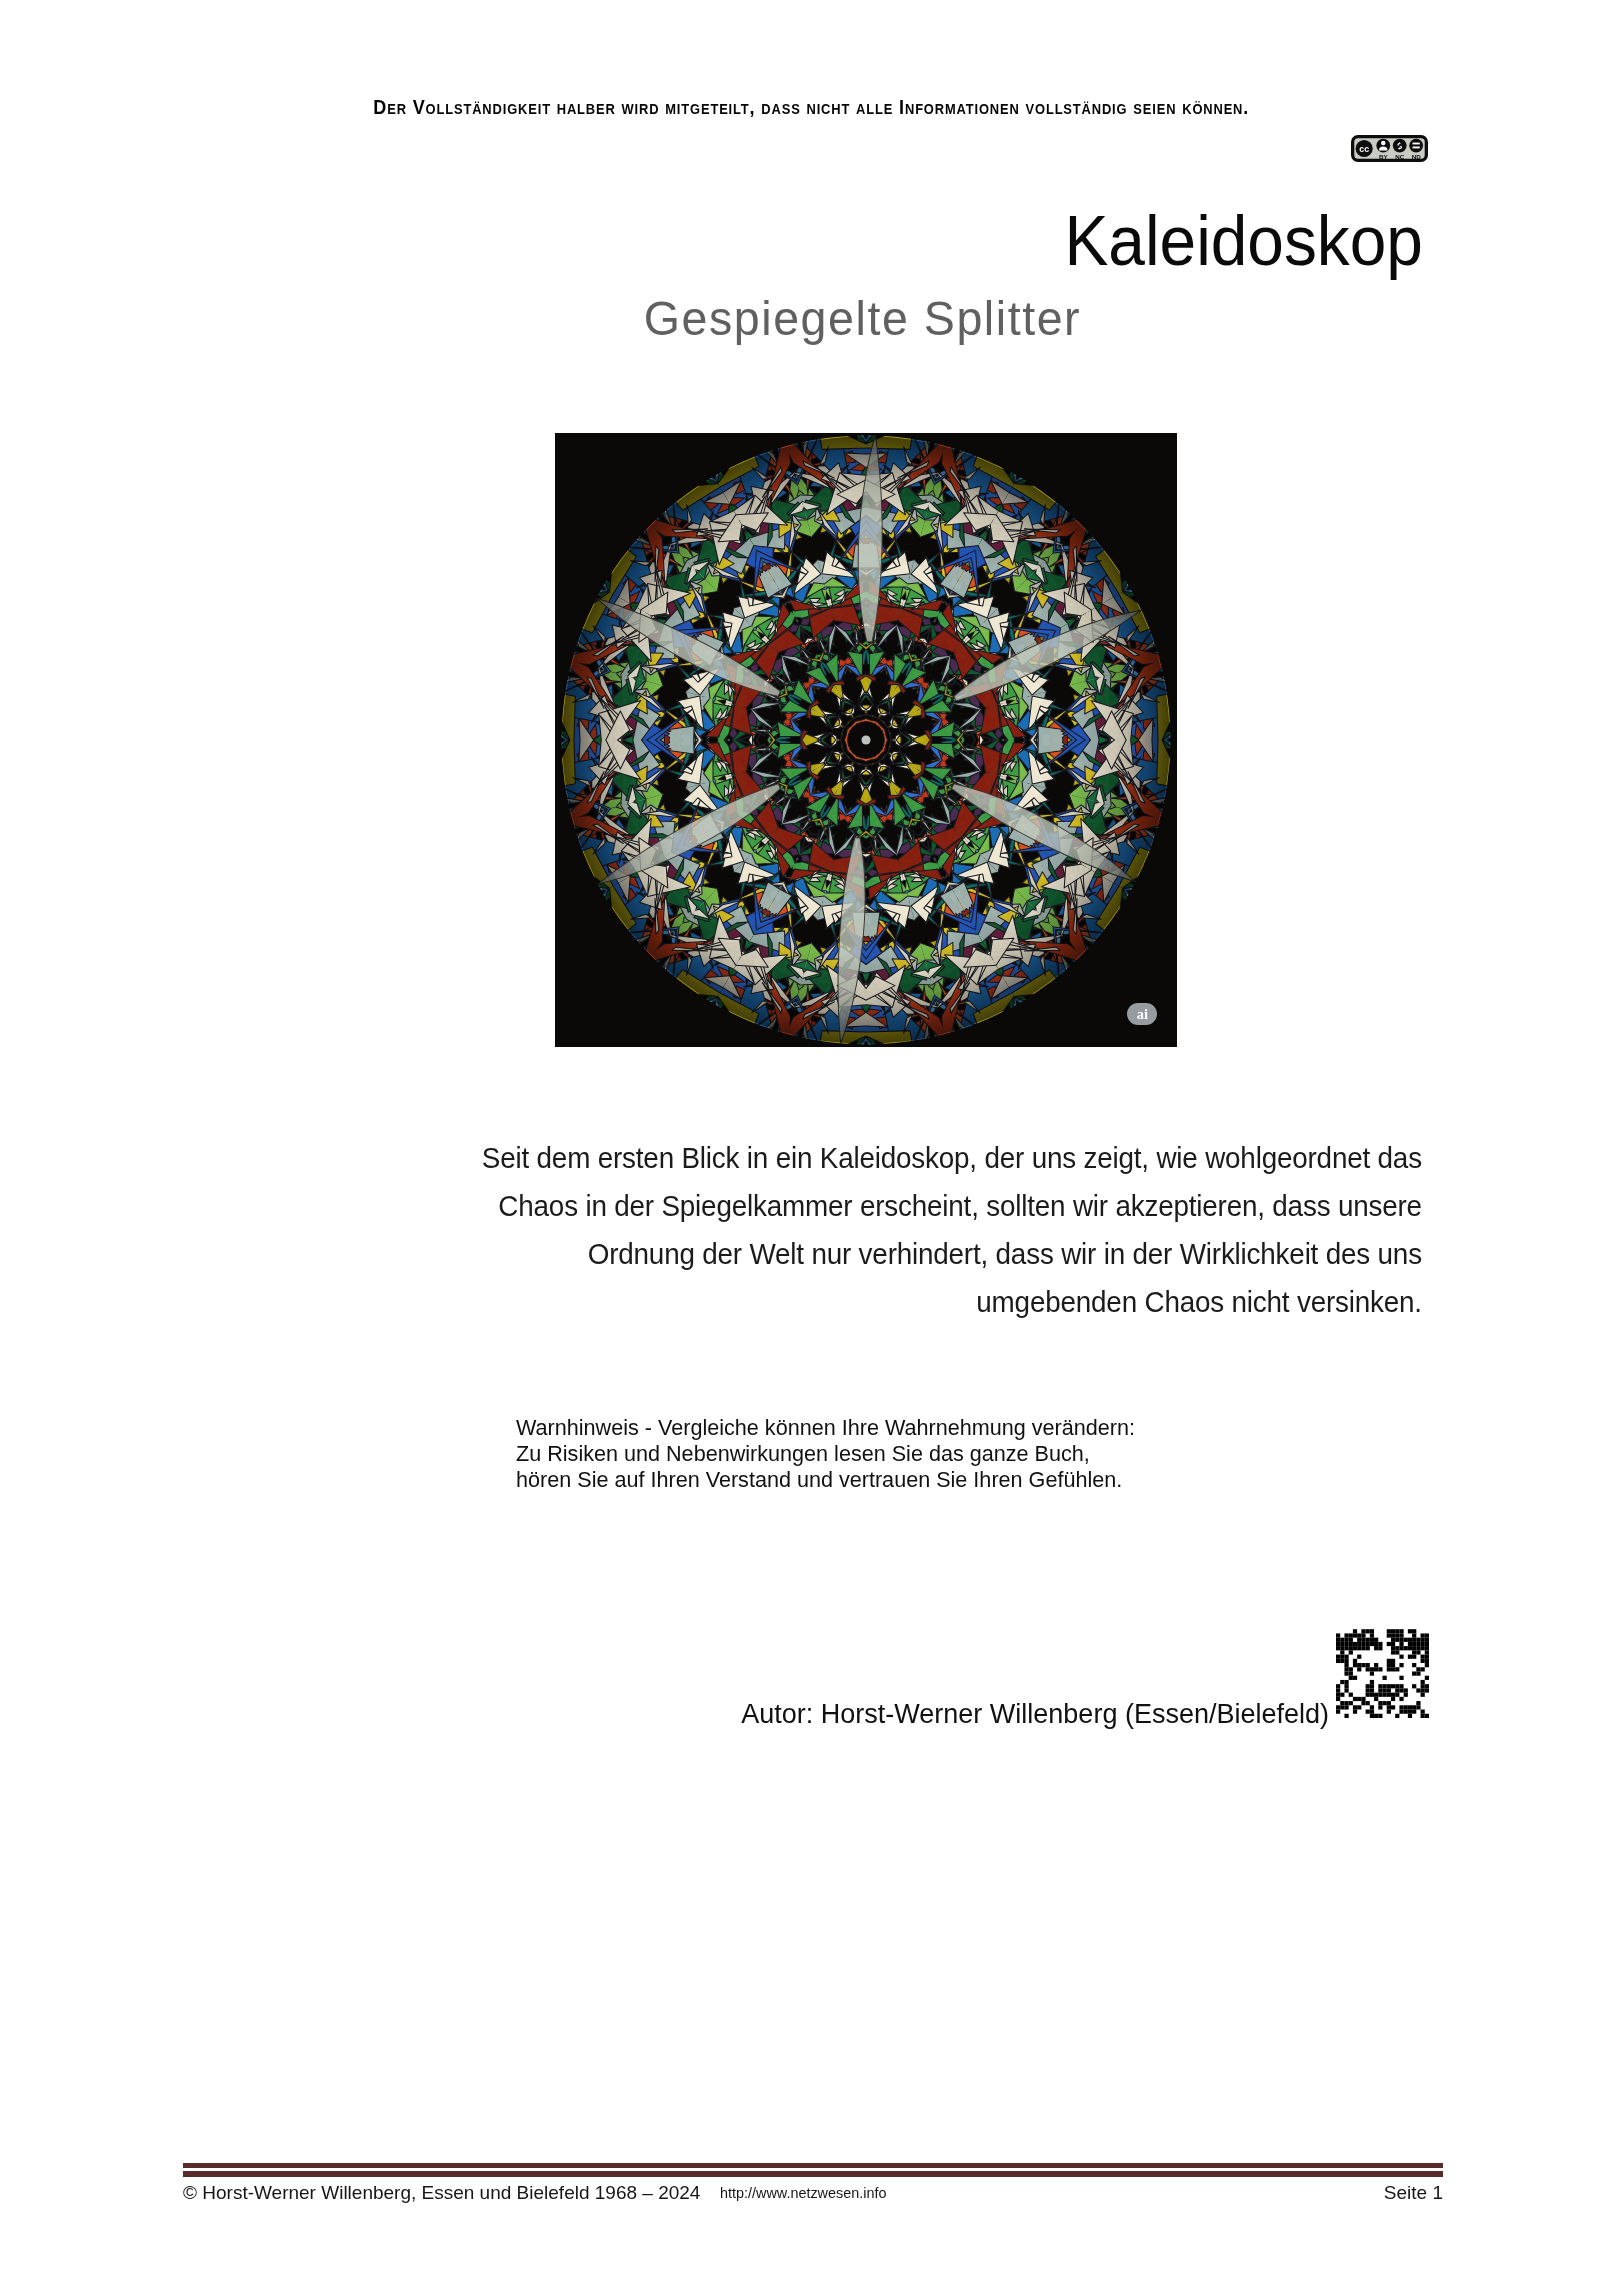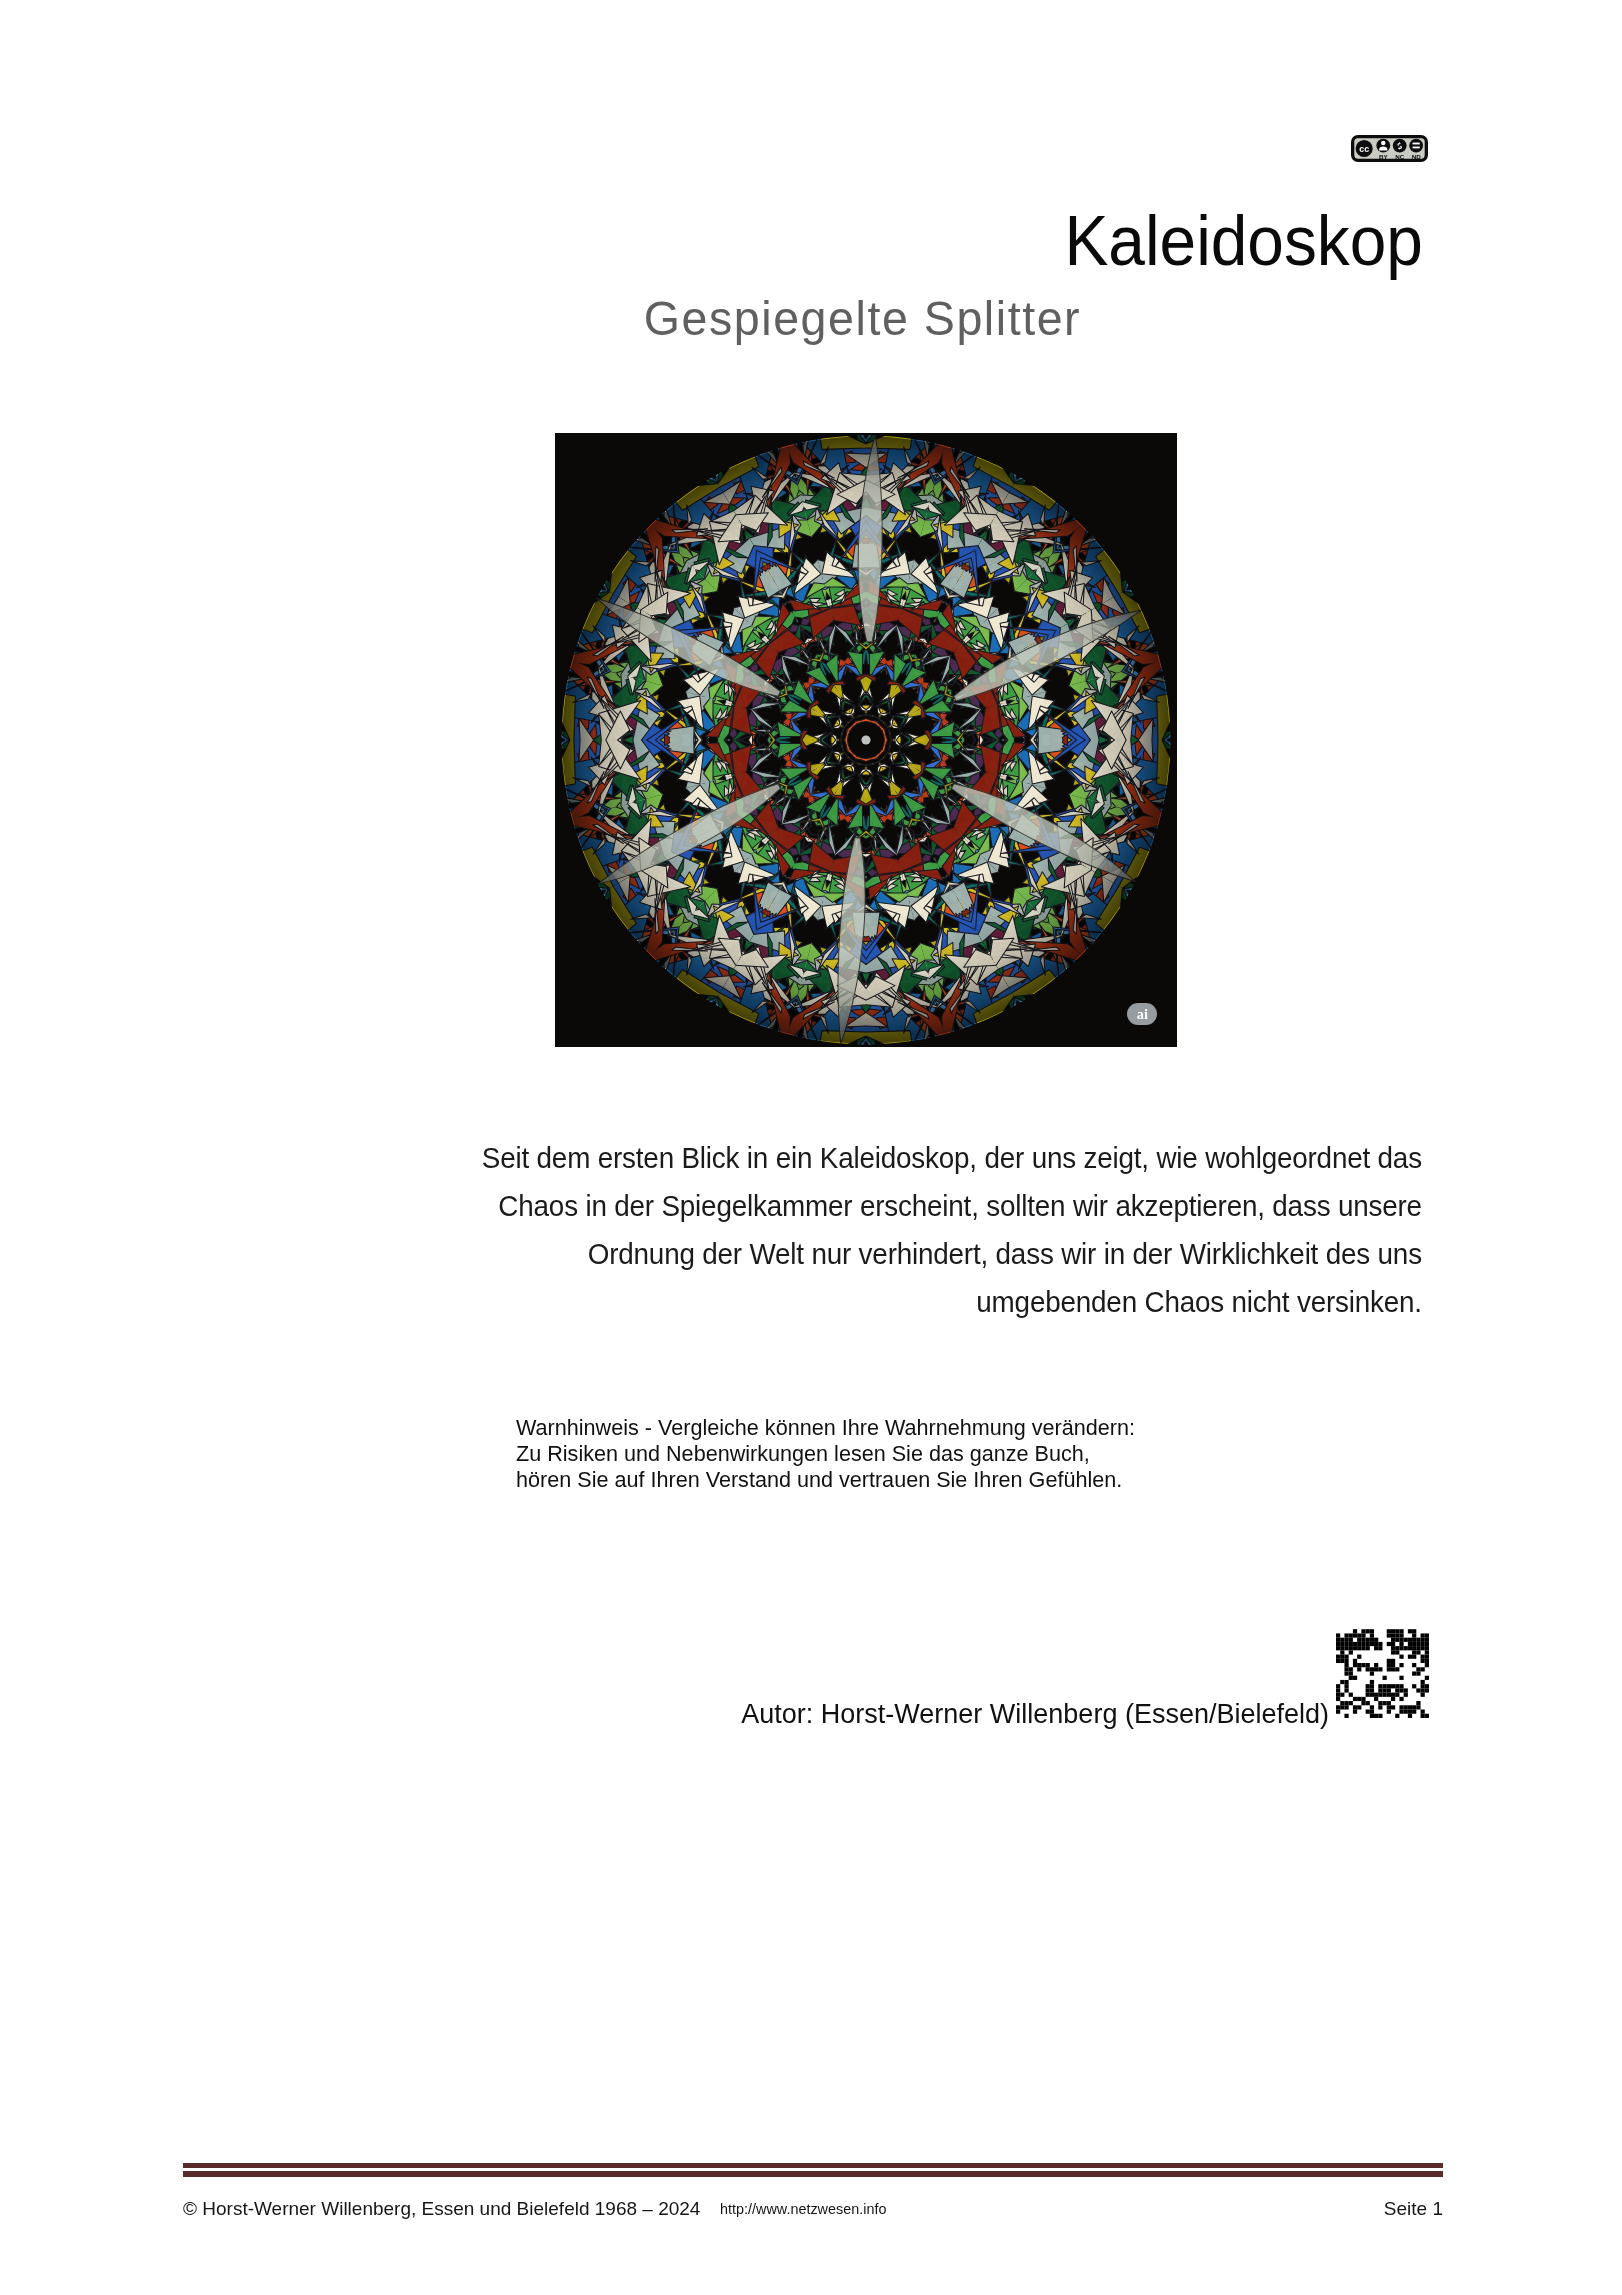--- a/index.html
+++ b/index.html
@@ -72,30 +72,33 @@
   .portrait{position:absolute;left:1336px;top:1629px;width:93px;height:92px;}
   
   .footer-rule{position:absolute;left:183px;width:1260px;background:#5a2b2b;}
   .footer-rule.r1{top:2163px;height:5.2px;}
   .footer-rule.r2{top:2171px;height:5.9px;}
   .footer-text{
     position:absolute;left:183px;top:2180px;width:1260px;
     display:flex;justify-content:space-between;align-items:baseline;
     color:#161616;line-height:26px;
   }
-  .footer-left{display:flex;align-items:flex-end;margin-top:16px;}
+  .footer-left{display:flex;align-items:flex-end;}
   .footer-copyright{font-size:19px;white-space:nowrap;}
   .footer-url{font-size:14.4px;margin-left:19.6px;white-space:nowrap;}
   .footer-page{font-size:19px;white-space:nowrap;}
 </style>
 </head>
 <body>
 
 <div class="page">
 
+  <div class="disclaimer-wrap">
+    <span class="inner">Der Vollständigkeit halber wird mitgeteilt, dass nicht alle Informationen vollständig seien können.</span>
+  </div>
 
   <svg class="cc-badge" viewBox="0 0 117 41">
     <rect x="2.5" y="2.5" width="112" height="36" rx="8" fill="#c9ccc2" stroke="#0d0d0d" stroke-width="5"></rect>
     <circle cx="20" cy="20.5" r="13" fill="#0d0d0d"></circle>
     <text x="20" y="25.5" font-size="13.5" font-weight="bold" fill="#ffffff" text-anchor="middle" font-family="Liberation Sans, sans-serif">cc</text>
 
     <g>
       <circle cx="49" cy="16" r="10.5" fill="#0d0d0d"></circle>
       <circle cx="49" cy="12" r="3.4" fill="#ffffff"></circle>
       <path d="M42.5 23.5 c0-4.5 3-6 6.5-6 s6.5 1.5 6.5 6 z" fill="#ffffff"></path>

